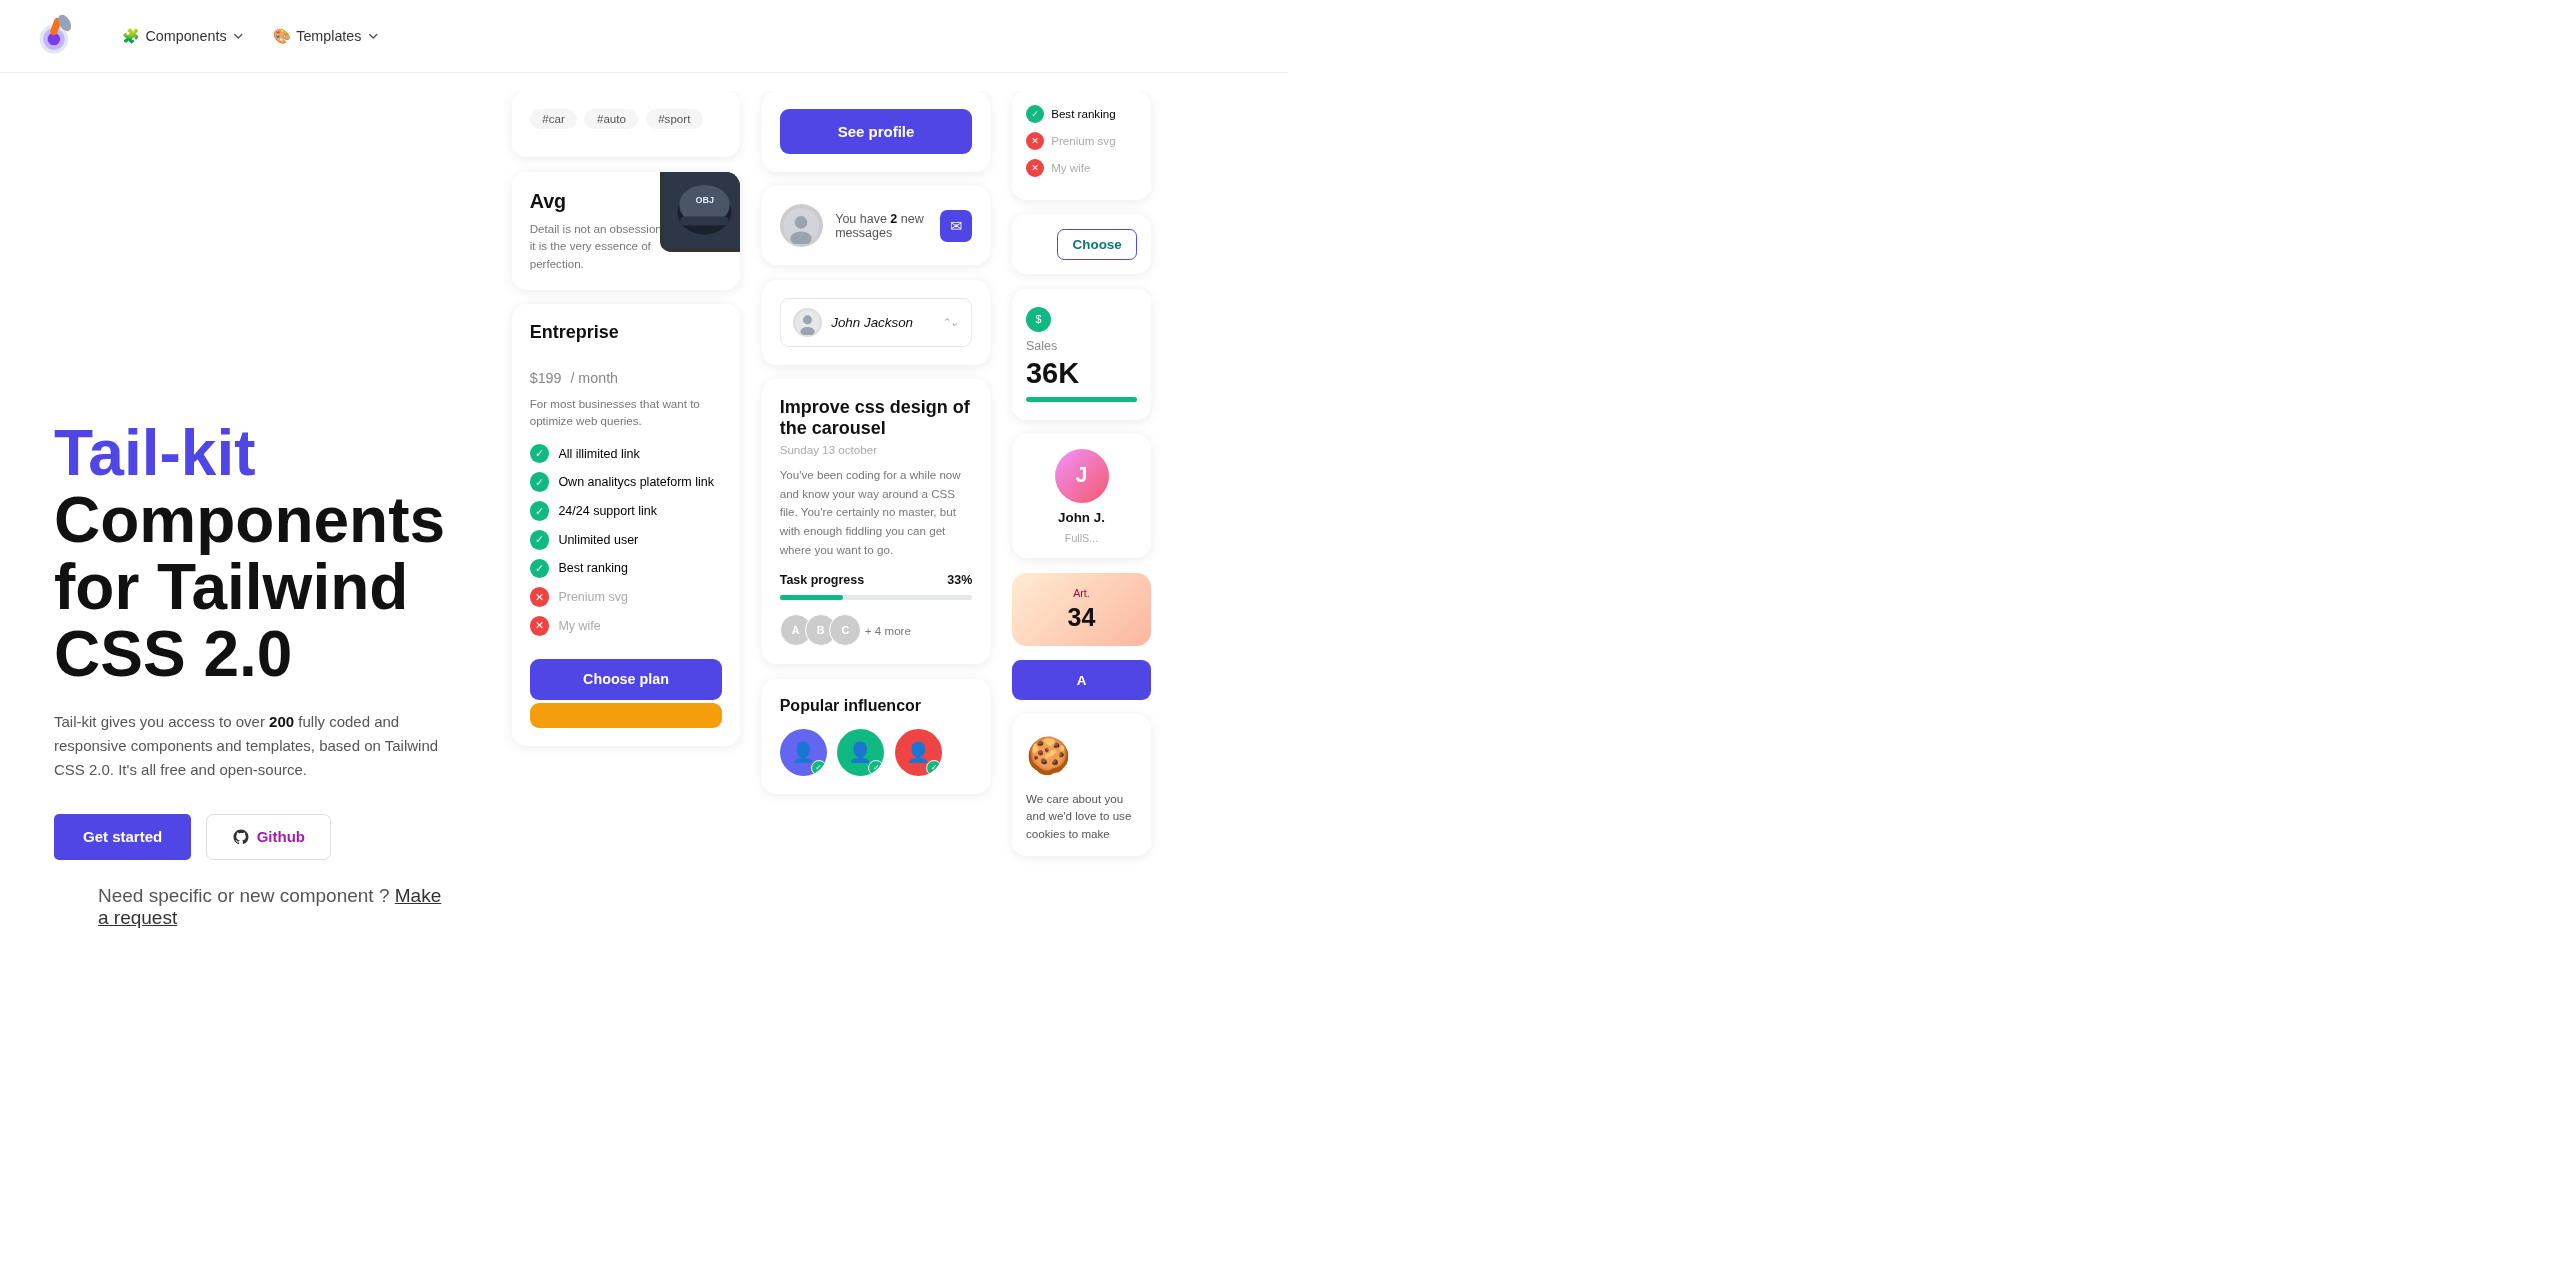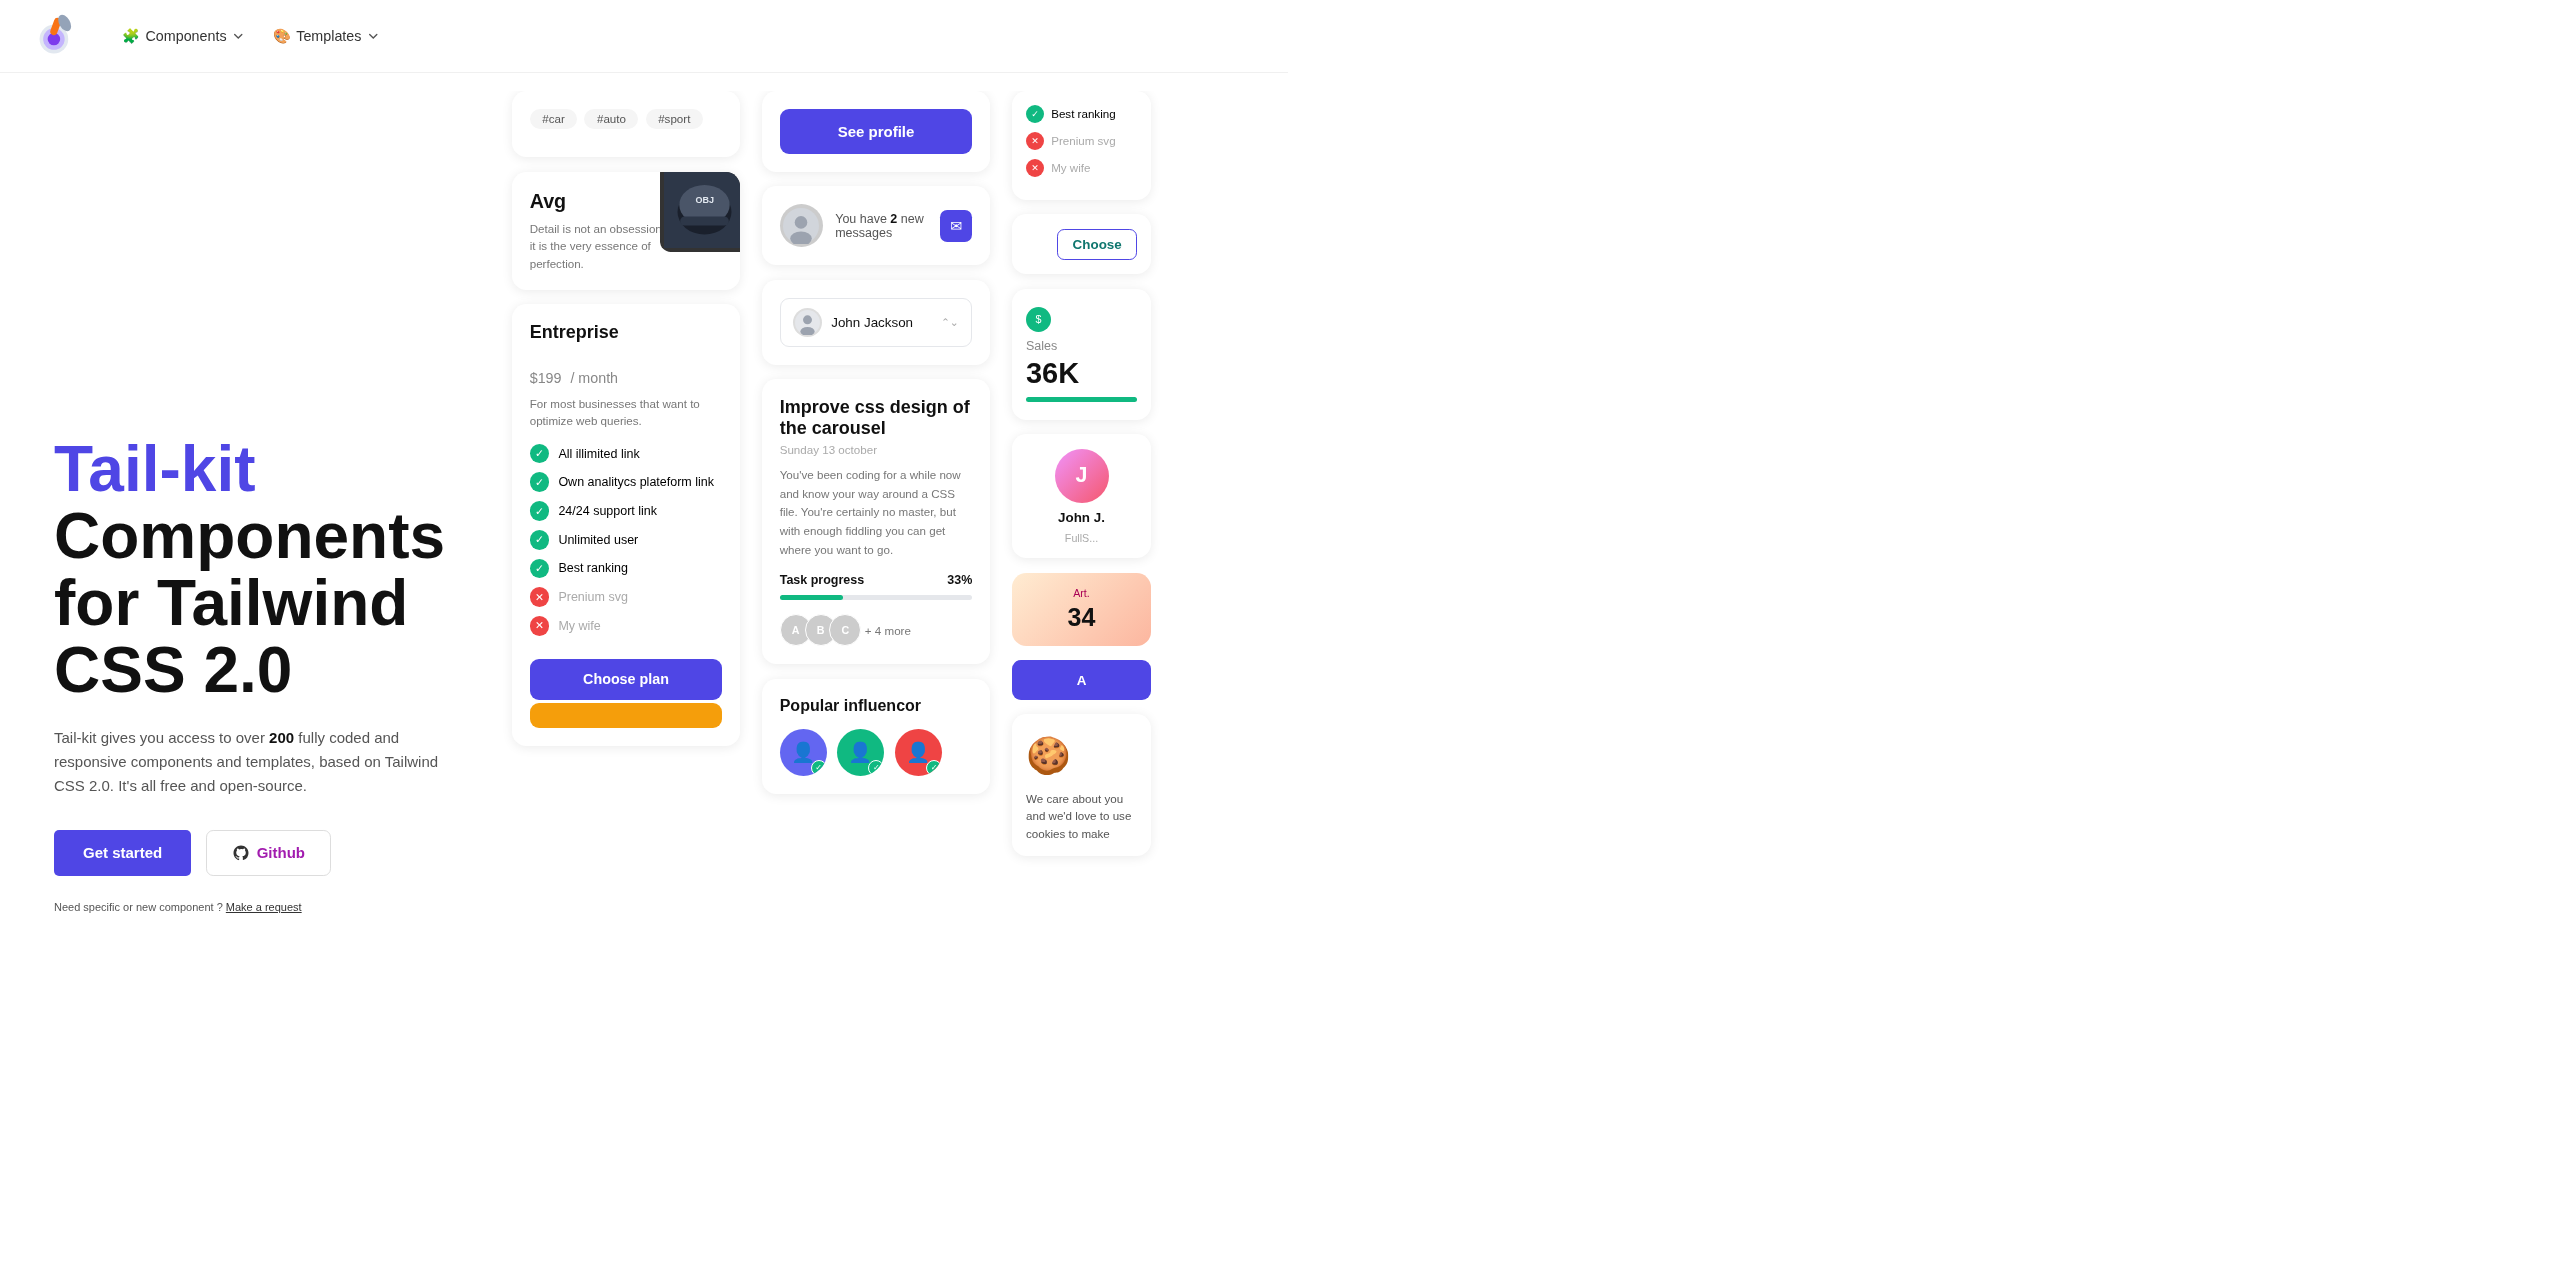--- a/index.html
+++ b/index.html
@@ -92,22 +92,23 @@
       background: #fff;
       color: #a21caf;
       border: 1.8px solid #ddd;
       border-radius: 7.2px;
       padding: 12.5px 25px;
       font-size: 15px;
       font-weight: 600;
       cursor: pointer;
     }
     .hero-link {
-      font-size: 11px;
+      font-size: 19px;
       color: #555;
+      margin-left: 44px;
     }
     .hero-link a {
       color: #333;
       text-decoration: underline;
     }
 
     
     .panels-area {
       flex: 1;
       display: flex;
@@ -310,20 +311,21 @@
       color: #fff;
       font-size: 14.3px;
     }
     .user-select-row {
       display: flex;
       align-items: center;
       gap: 9px;
       border: 0.9px solid #e5e7eb;
       border-radius: 9px;
       padding: 9px 12.5px;
+      font-style: italic;
     }
     .user-avatar-sm {
       width: 29px;
       height: 29px;
       border-radius: 50%;
       background: #ddd;
       flex-shrink: 0;
       display: flex;
       align-items: center;
       justify-content: center;

